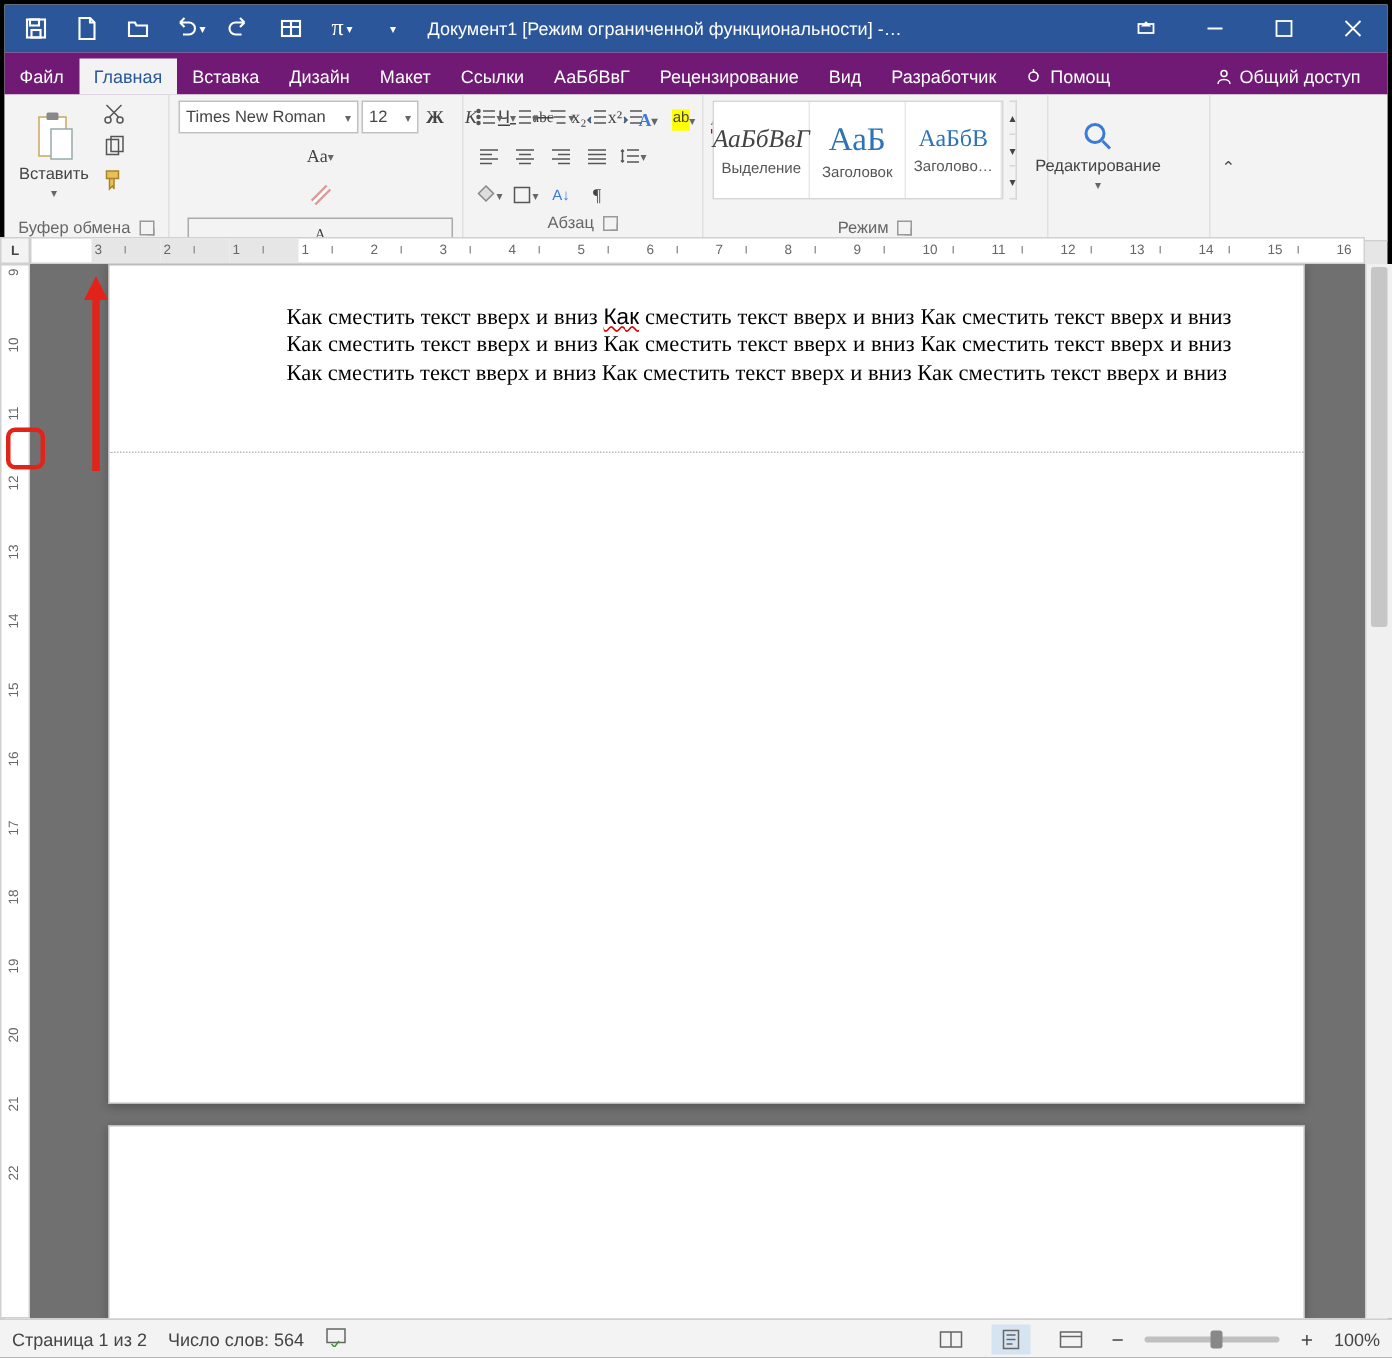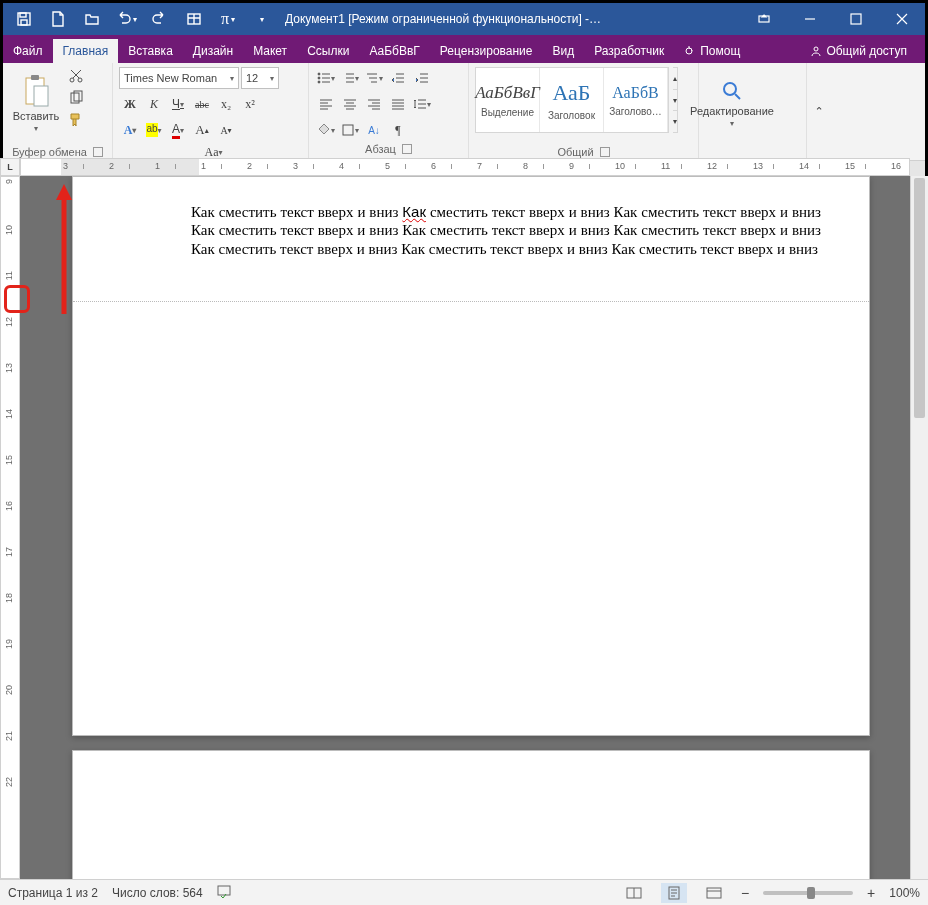--- a/index.html
+++ b/index.html
@@ -194,21 +194,21 @@
           </div>
       </div>
     </div>
     <div class="group-label">
         <span>Буфер обмена</span>
         <span class="dialog-launcher"></span>
       </div>
   </div>
 
   <div class="group" style="width:196px">
-    <div style="display:flex;flex-direction:column">
+    <div style="display:flex;flex-direction:row">
       <div class="font-row">
         <div class="fontname">
             <span>Times New Roman</span>
             <span class="drp">▾</span>
           </div>
         <div class="fontsize">
             <span>12</span>
             <span class="drp">▾</span>
           </div>
       </div>
@@ -359,21 +359,21 @@
             <div>Заголово…</div>
           </div>
         </div>
       <div style="display:flex;flex-direction:column;border:1px solid #d6d6d6;border-left:none;height:66px">
         <div style="flex:1;display:flex;align-items:center;justify-content:center;font-size:8px;cursor:pointer">▴</div>
         <div style="flex:1;display:flex;align-items:center;justify-content:center;font-size:8px;border-top:1px solid #d6d6d6;cursor:pointer">▾</div>
         <div style="flex:1;display:flex;align-items:center;justify-content:center;font-size:8px;border-top:1px solid #d6d6d6;cursor:pointer">▾</div>
       </div>
     </div>
     <div class="group-label">
-        <span>Общий</span>
+        <span>Режим</span>
         <span class="dialog-launcher"></span>
       </div>
   </div>
 
   <div class="group" style="width:108px">
     <div class="big-btn">
       <svg width="24" height="24" viewBox="0 0 24 24" fill="none" stroke="#3a7bd5" stroke-width="2">
           <circle cx="10" cy="10" r="6"></circle>
           <path d="M15 15l5 5"></path>
         </svg>

